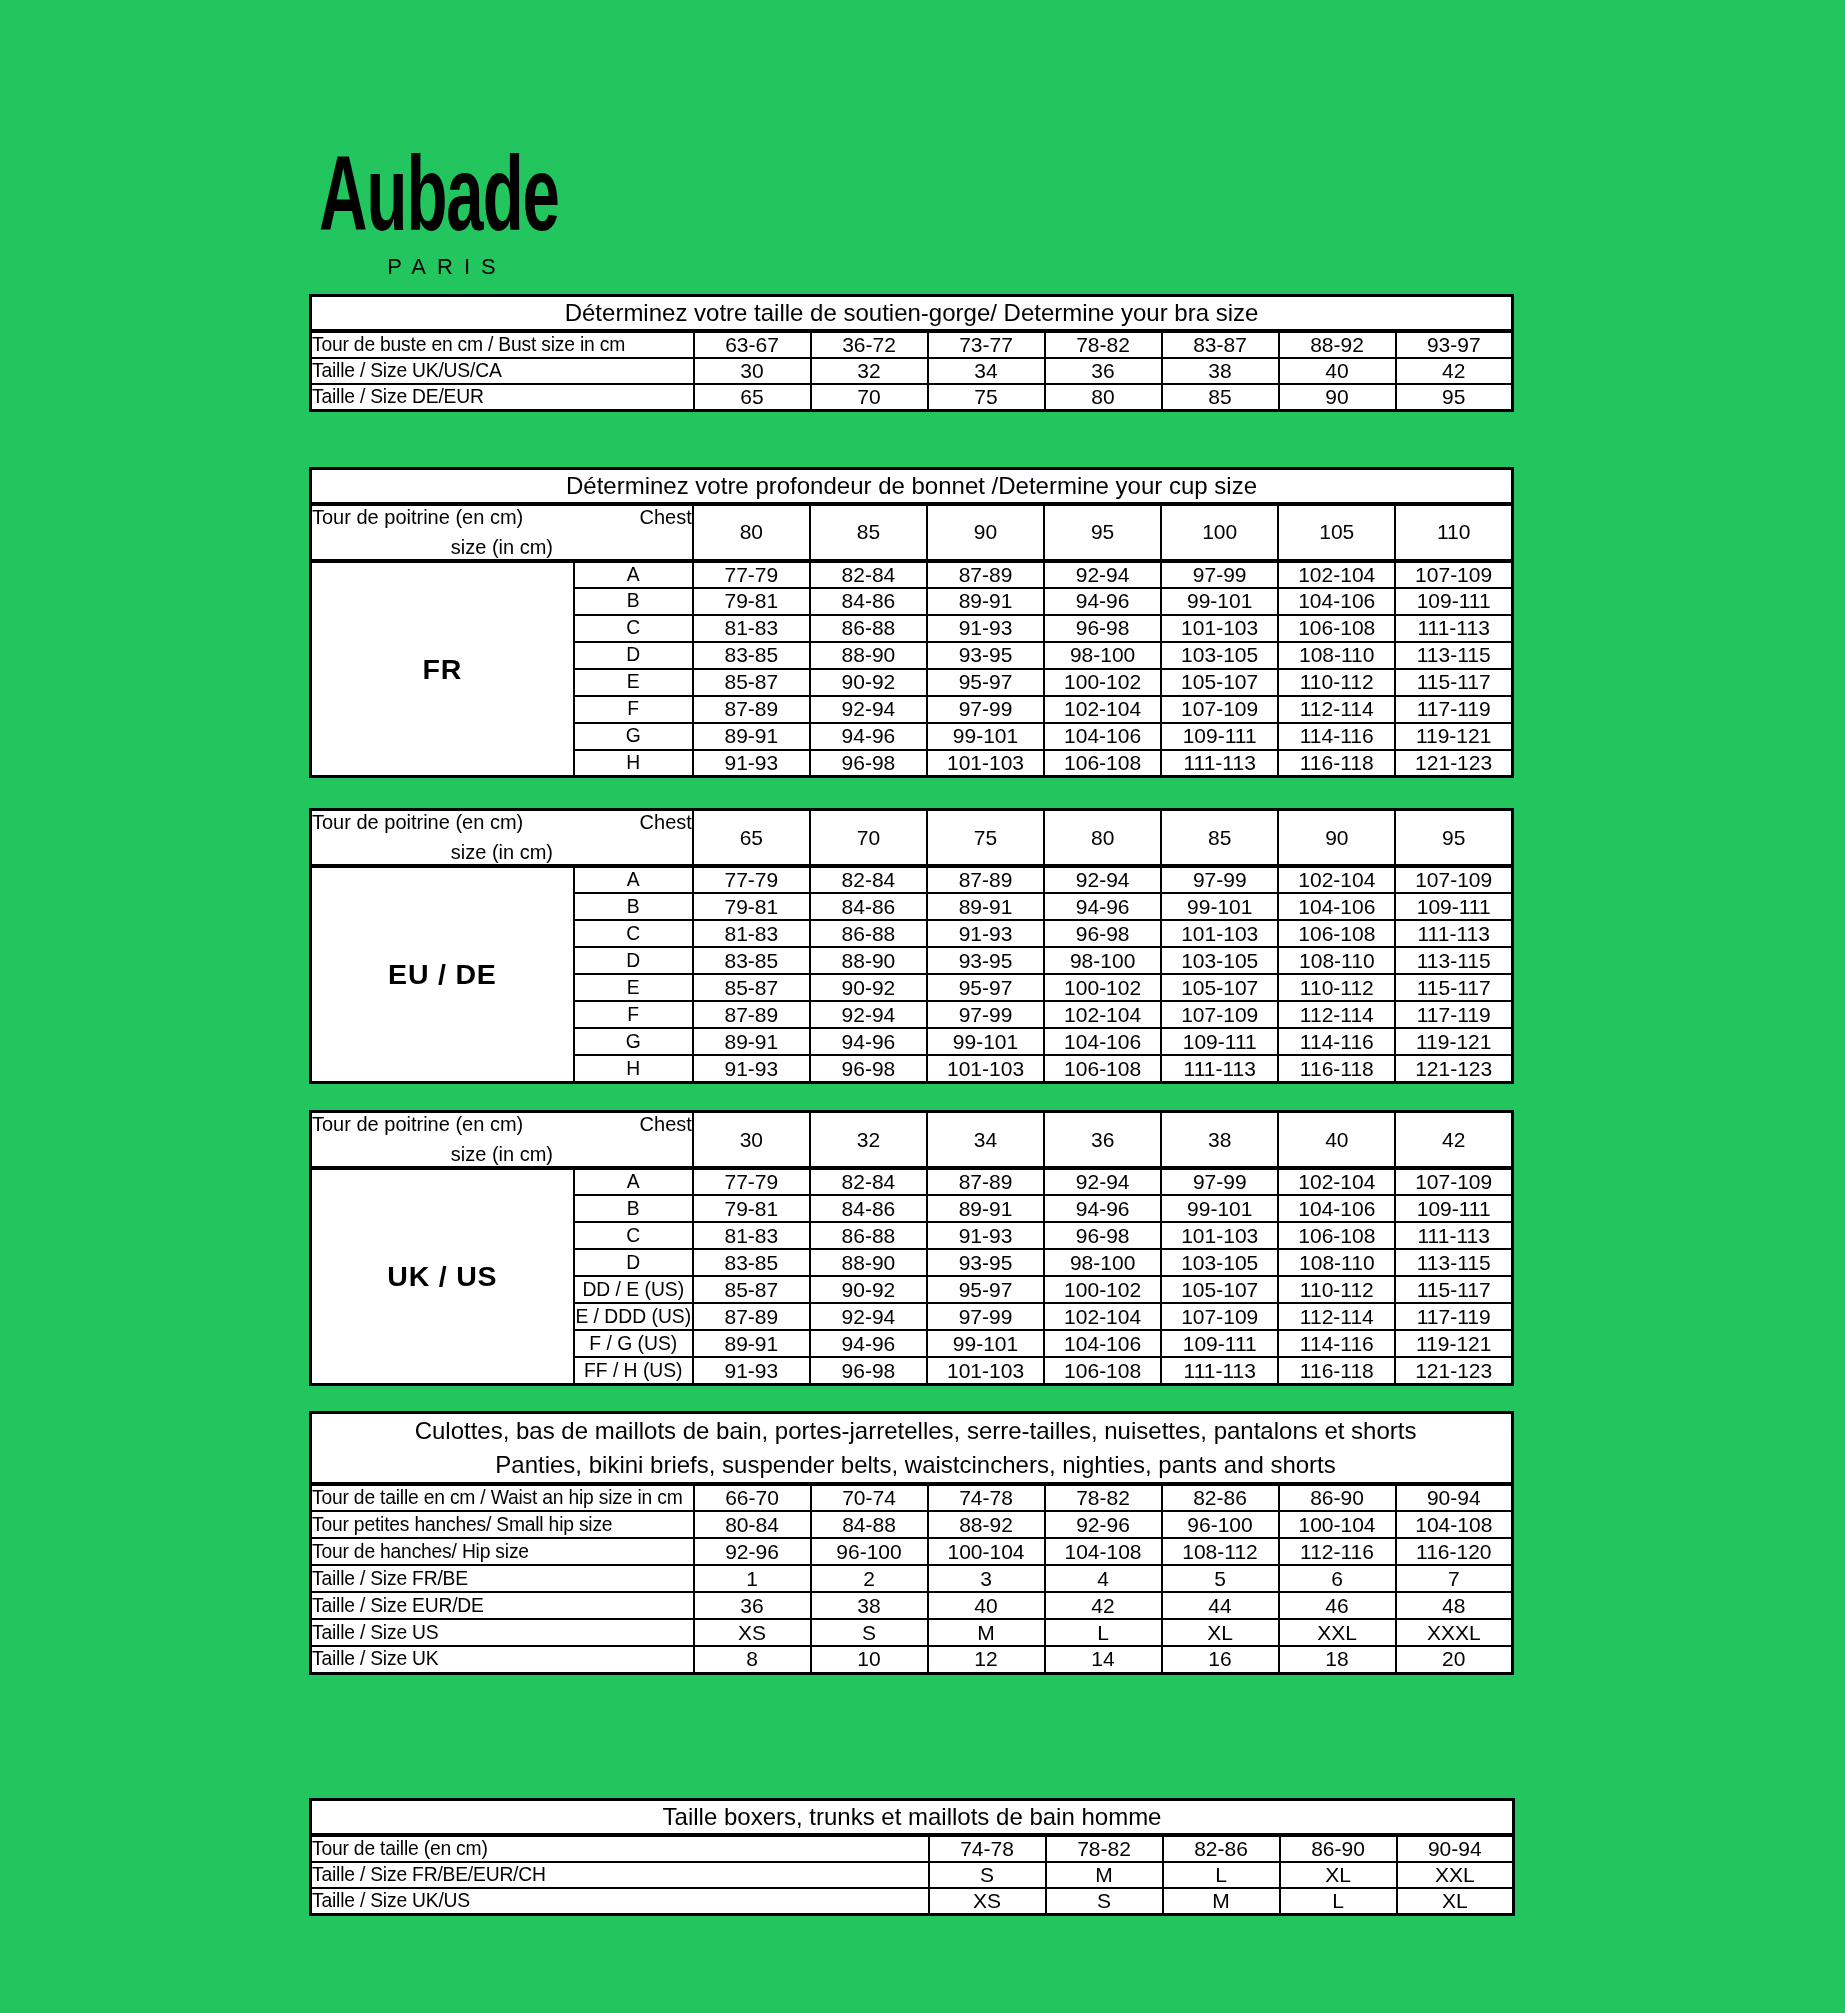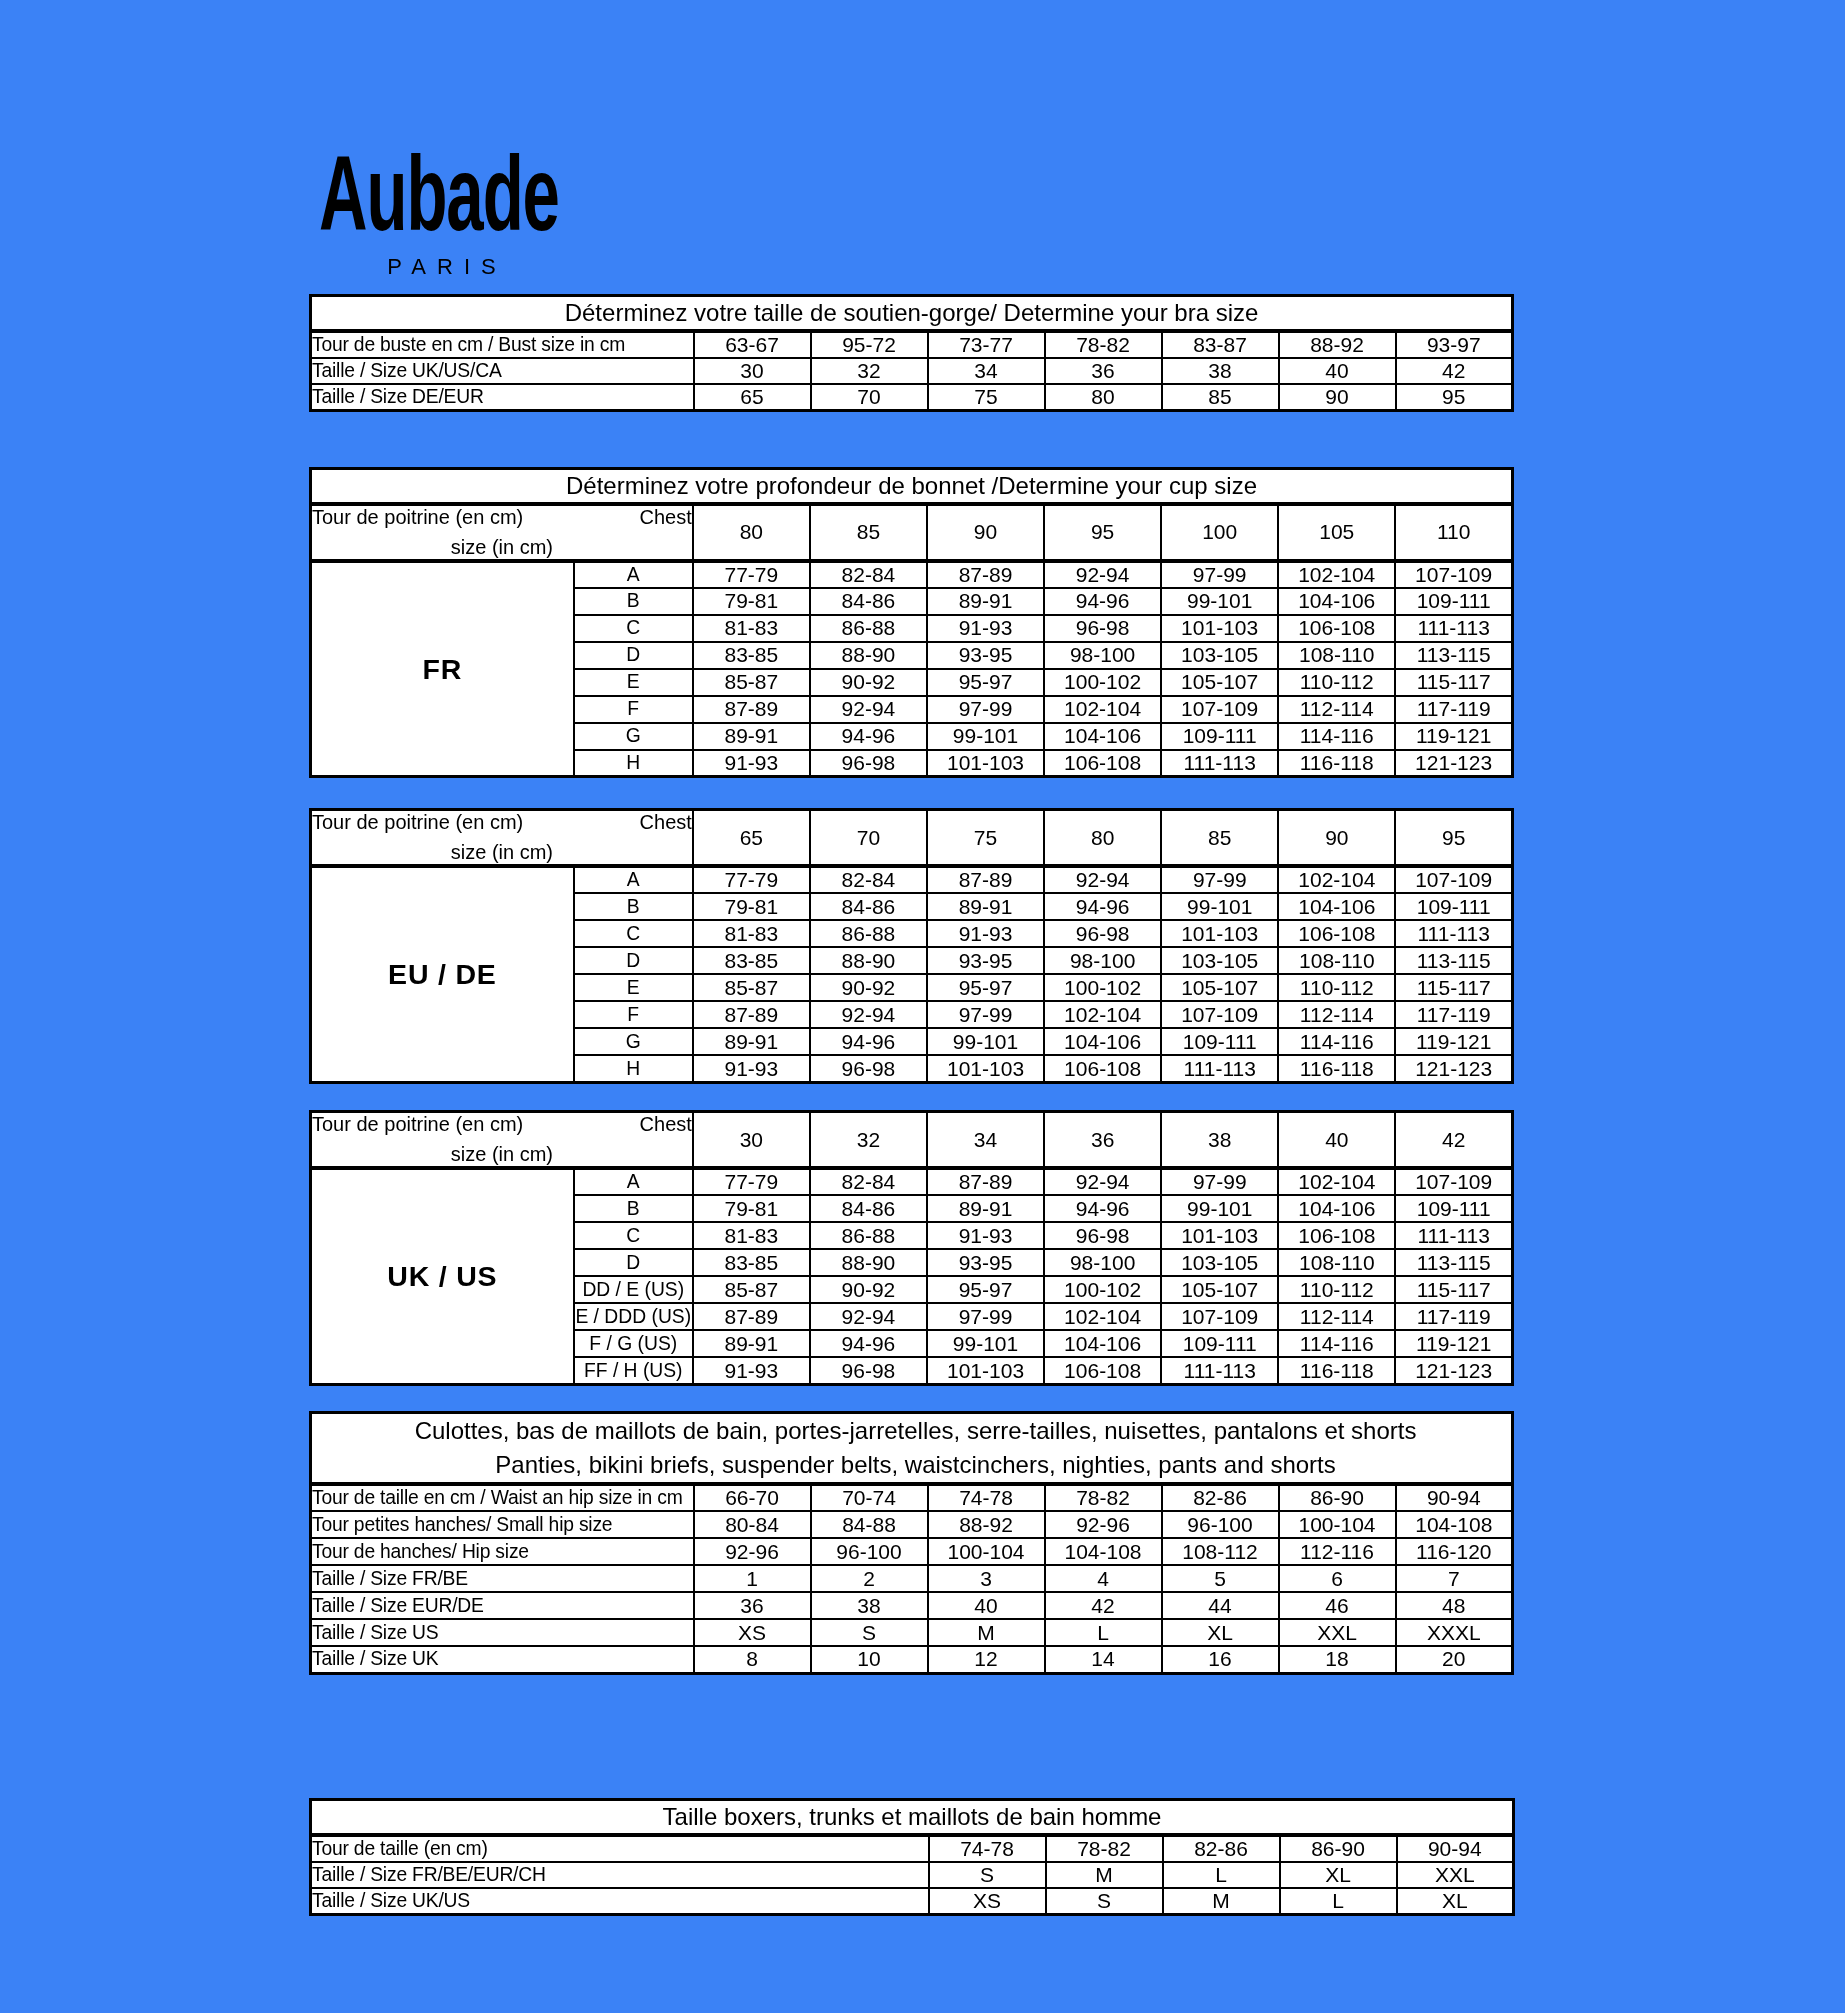--- a/index.html
+++ b/index.html
@@ -2,21 +2,21 @@
 <html style="font-size:13.4px"><head>
 <meta charset="utf-8">
 <style>
   * { margin:0; padding:0; box-sizing:border-box; }
   html,body { background:#ffffff; }
   body {
     width:1846px; height:2014px;
     font-family:"Liberation Sans", sans-serif;
     color:#000;
   }
-  .page { position:relative; width:1846px; height:2014px; background:#3b82f6; overflow:hidden; }
+  .page { position:relative; width:1846px; height:2014px; background:#22c55e; overflow:hidden; }
 
   
   .brand { position:absolute; left:319px; top:141px; width:245px; }
   .brand-word {
     font-size:105px; line-height:1; font-weight:bold;
     letter-spacing:-1.7px; white-space:nowrap;
     transform:scaleX(0.64); transform-origin:left top;
   }
   .brand-city {
     margin-top:8.4px; width:245px; text-align:center;
@@ -80,21 +80,21 @@
           <col style="width:117px">
           <col style="width:117px">
         </colgroup>
   <tbody>
           <tr>
     <th class="t-title" colspan="8">Déterminez votre taille de soutien-gorge/ Determine your bra size</th>
   </tr>
   <tr class="r30">
             <td class="lbl">Tour de buste en cm / Bust size in cm</td>
             <td class="v">63-67</td>
-            <td class="v">95-72</td>
+            <td class="v">36-72</td>
             <td class="v">73-77</td>
             <td class="v">78-82</td>
             <td class="v">83-87</td>
             <td class="v">88-92</td>
             <td class="v">93-97</td>
           </tr>
           <tr class="r30">
             <td class="lbl">Taille / Size UK/US/CA</td>
             <td class="v">30</td>
             <td class="v">32</td>

